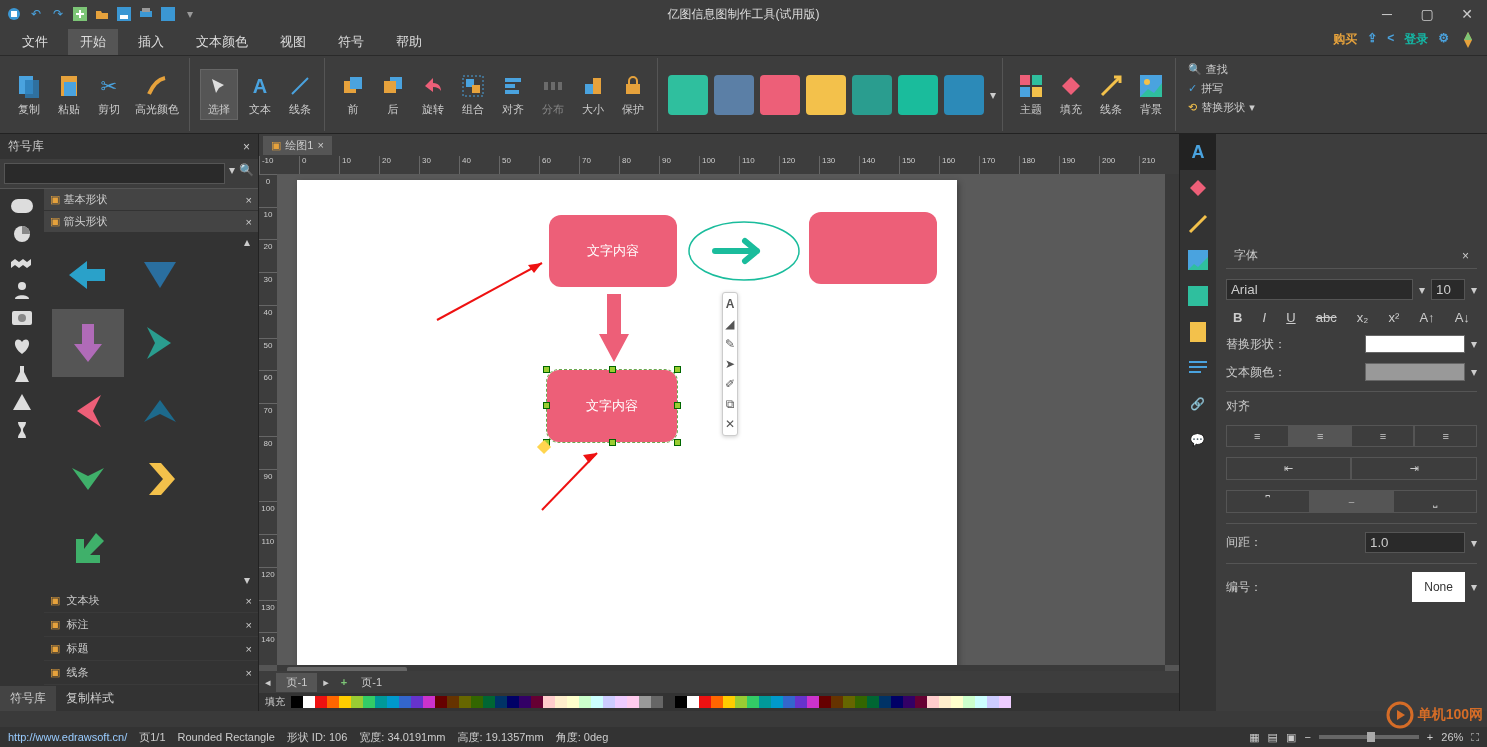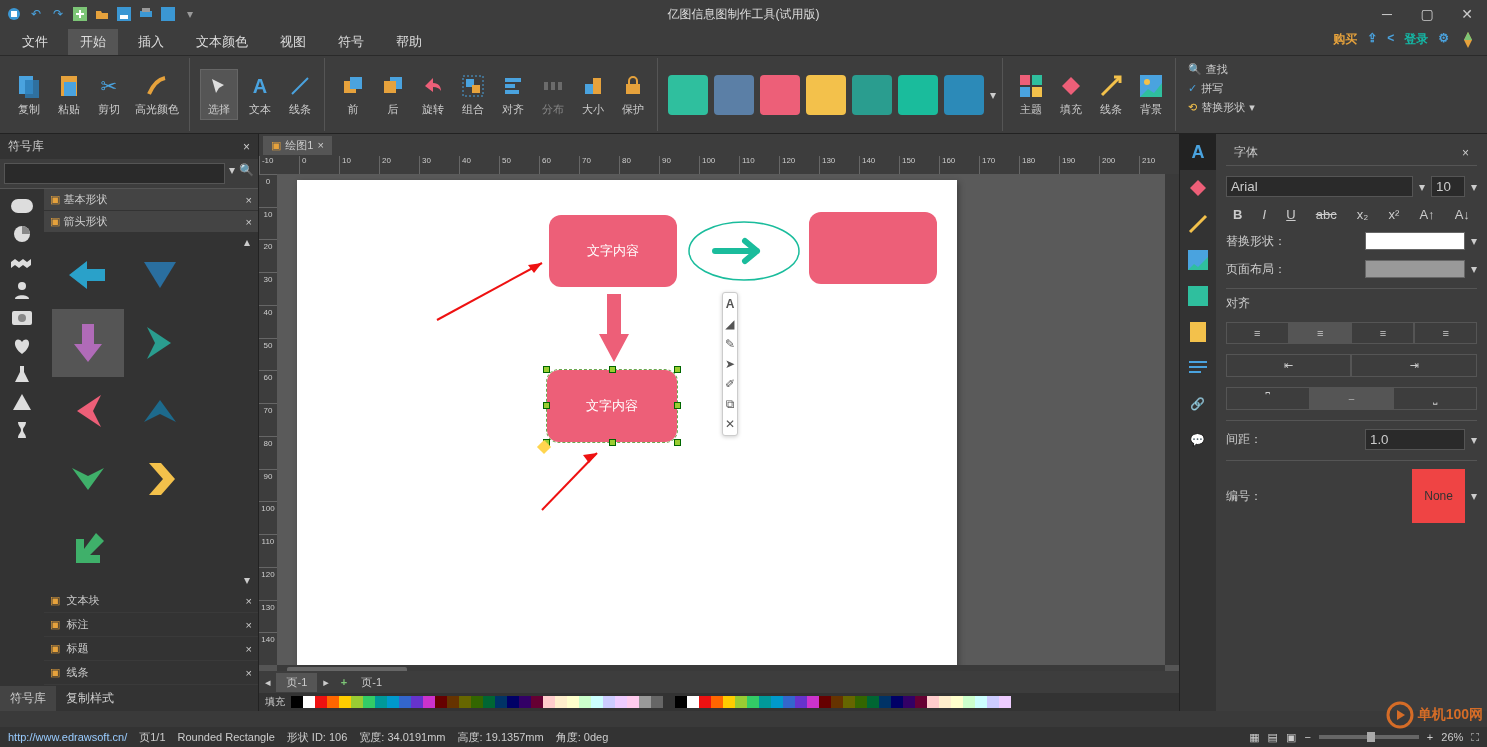--- a/index.html
+++ b/index.html
@@ -57,21 +57,21 @@
 .selbox { outline: 1px dashed #6aa84f; }
 .handle { position: absolute; width: 7px; height: 7px; background: #9acd32; border: 1px solid #060; }
 .page-tabs { height: 22px; background: #3d3d3d; display: flex; align-items: center; font-size: 11px; }
 .page-tabs .tab { padding: 2px 10px; background: #555; }
 .color-strip { height: 18px; background: #333; display: flex; align-items: center; font-size: 10px; }
 .color-strip .sw { width: 12px; height: 12px; }
 .rightpanel { width: 344px; background: #3d3d3d; border-left: 1px solid #222; display: flex; }
 .rp-icons { width: 36px; background: #333; display: flex; flex-direction: column; }
 .rp-icons .ri { width: 36px; height: 36px; display: flex; align-items: center; justify-content: center; }
 .rp-icons .ri.active { background: #222; color: #4aa3df; }
-.rp-body { flex: 1; padding: 6px 10px; display: flex; flex-direction: column; gap: 10px; }
+.rp-body { flex: 1; padding: 6px 10px; display: flex; flex-direction: column; gap: 10px; justify-content: center; }
 .rp-row { display: flex; align-items: center; gap: 6px; }
 .rp-row input, .rp-row select { background: #2a2a2a; border: 1px solid #555; color: #ccc; padding: 2px 4px; }
 .btngrp { display: flex; flex: 1; }
 .btngrp div { flex: 1; border: 1px solid #555; padding: 4px 0; text-align: center; font-size: 11px; }
 .swatch-btn { width: 100px; height: 18px; border: 1px solid #666; margin-left: auto; }
 .statusbar { position: absolute; bottom: 0; left: 0; right: 0; height: 20px; background: #333; display: flex; align-items: center; font-size: 11px; padding: 0 8px; gap: 12px; font-family: monospace; }
 .statusbar a { color: #9cf; }
 .watermark { position: absolute; right: 4px; bottom: 18px; display:flex; align-items:center; gap:4px; color: #e67225; opacity:.9; font-size: 14px; font-weight:bold; pointer-events:none; }
 .scrollbar-h { position:absolute; left:18px; right:14px; bottom:14px; height:14px; background:#3a3a3a; }
 .scrollbar-h .thumb { position:absolute; left:10px; width:120px; top:2px; bottom:2px; background:#666; border-radius:2px; }
@@ -728,21 +728,21 @@
         <span>x²</span>
         <span>A↑</span>
         <span>A↓</span>
       </div>
       <div class="rp-row">
           <span>替换形状：</span>
           <div class="swatch-btn" style="background:#fff"></div>
           <span>▾</span>
         </div>
       <div class="rp-row">
-          <span>页面布局：</span>
+          <span>文本颜色：</span>
           <div class="swatch-btn" style="background:#999"></div>
           <span>▾</span>
         </div>
       <div style="border-top:1px solid #555;padding-top:6px">对齐</div>
       <div class="rp-row">
           <div class="btngrp">
         <div>≡</div>
         <div style="background:#555">≡</div>
         <div>≡</div>
         <div>≡</div>
@@ -761,21 +761,21 @@
         <div>⎵</div>
       </div>
         </div>
       <div class="rp-row" style="border-top:1px solid #555;padding-top:8px">
           <span>间距：</span>
           <input style="width: 100px; margin-left: auto;" value="1.0">
           <span>▾</span>
         </div>
       <div class="rp-row" style="border-top:1px solid #555;padding-top:8px">
           <span>编号：</span>
-          <div style="margin-left:auto;background:#ef4444;color:#333;padding:20px 12px"><span>None</span></div>
+          <div style="margin-left:auto;background:#ffffff;color:#333;padding:8px 12px"><span>None</span></div>
           <span>▾</span>
         </div>
     </div>
   </div>
 </div>
 
 <div class="statusbar">
   <a>http://www.edrawsoft.cn/</a>
   <span>页1/1</span>
   <span>Rounded Rectangle</span>

